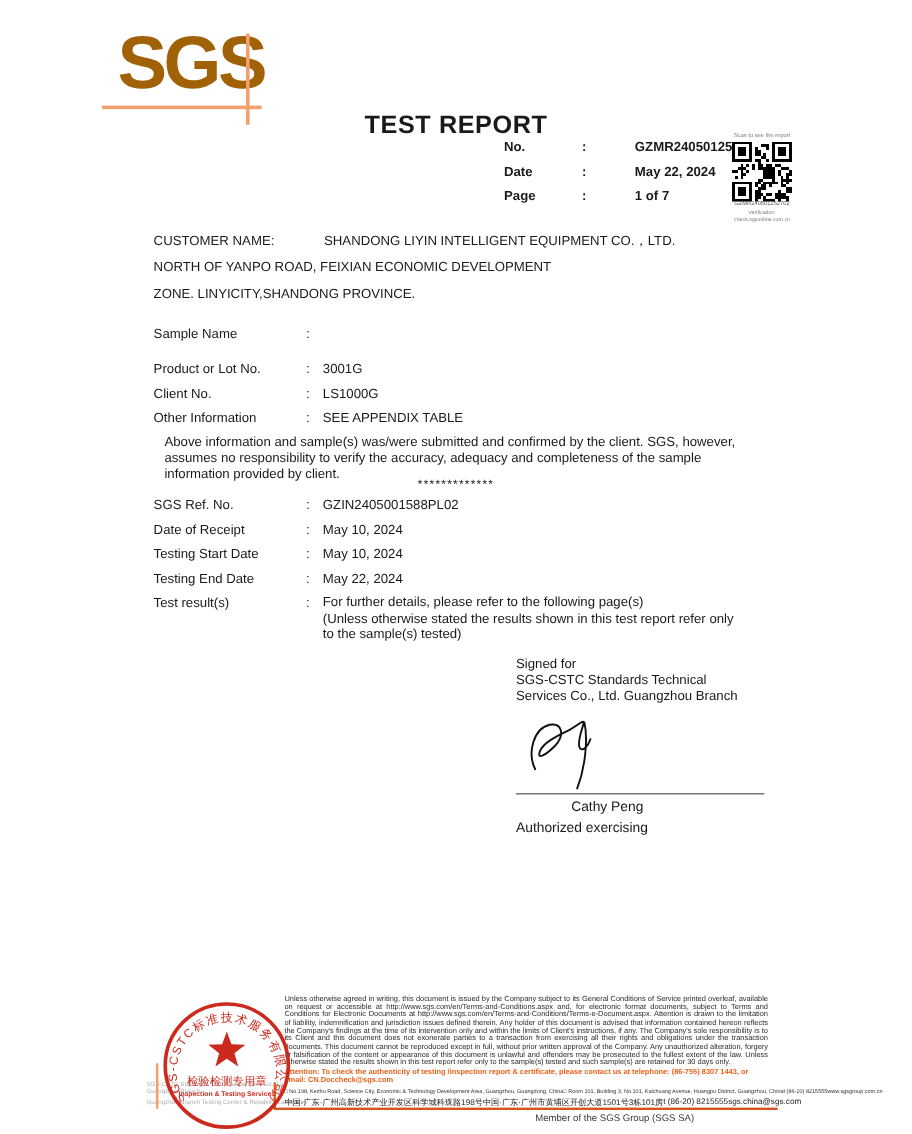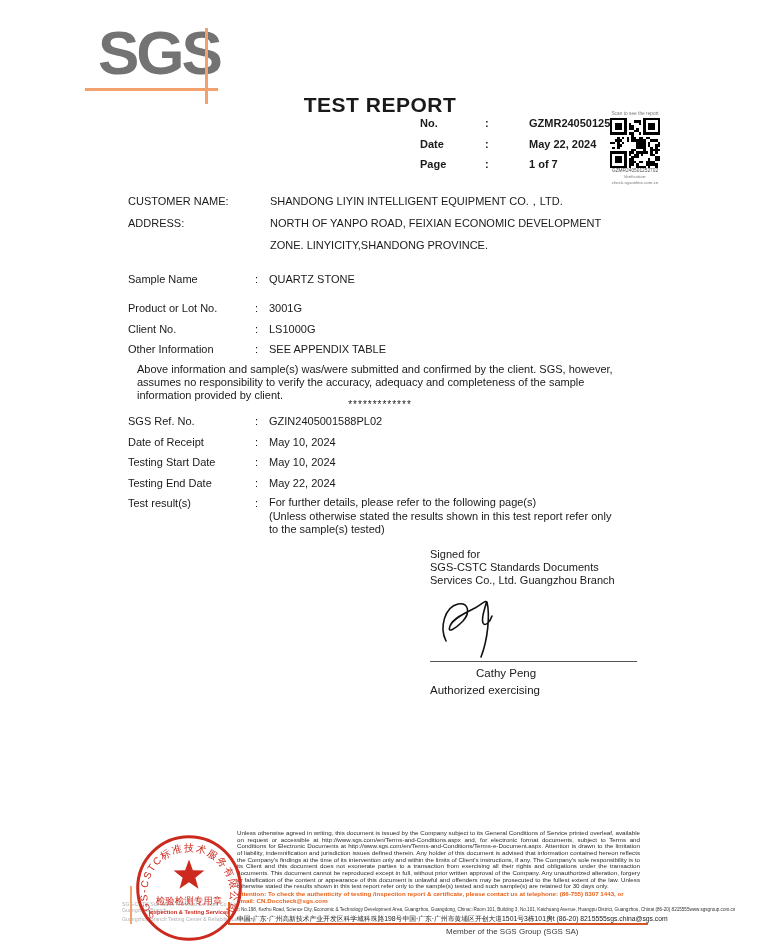--- a/index.html
+++ b/index.html
@@ -2,21 +2,21 @@
 <html><head>
 <meta charset="utf-8">
 <style>
   * { margin:0; padding:0; box-sizing:border-box; }
   body { background:#fff; font-family:"Liberation Sans", sans-serif; color:#1a1a1a; }
   .page { position:relative; width:760px; height:945px; background:#fff; overflow:hidden; }
 
   
   .logo { position:absolute; left:85px; top:26px; width:145px; height:82px; }
   .logo-text { position:absolute; left:13px; top:-4px; font-size:62px; font-weight:bold;
-               color:#737373; letter-spacing:-3px; line-height:1; }
+               color:#a16207; letter-spacing:-3px; line-height:1; }
   .logo-hline { position:absolute; left:0; top:62px; width:133px; height:2.5px; background:#f2a16e; }
   .logo-vline { position:absolute; left:120px; top:2px; width:2.5px; height:76px; background:#f2a16e; }
 
   
   .title { position:absolute; top:93px; left:0; width:760px; text-align:center;
            font-size:21px; font-weight:bold; letter-spacing:.5px; }
   .meta { position:absolute; left:420px; top:117px; font-size:11px; font-weight:bold; }
   .meta-row { display:flex; height:20.5px; align-items:flex-start;gap:30px; }
   .meta-label { width:35px; }
   .meta-colon { width:14px; }
@@ -249,33 +249,31 @@
     <div class="qr-verify">Verification:</div>
     <div class="qr-verify">check.sgsonline.com.cn</div>
   </div>
 
   <div class="rowblock cust">
     <div class="crow">
       <span class="clabel">CUSTOMER NAME:</span>
       <span class="cval">SHANDONG LIYIN INTELLIGENT EQUIPMENT CO.，LTD.</span>
     </div>
     <div class="crow">
-      <span class="clabel">ADDRESS:</span>
       <span class="cval">
         <div>NORTH OF YANPO ROAD, FEIXIAN ECONOMIC DEVELOPMENT</div>
         <div>ZONE. LINYICITY,SHANDONG PROVINCE.</div>
       </span>
     </div>
   </div>
 
   <div class="rowblock samples">
     <div class="irow gap">
       <span class="ilabel">Sample Name</span>
       <span class="icolon">:</span>
-      <span class="ival">QUARTZ STONE</span>
     </div>
     <div class="irow">
       <span class="ilabel">Product or Lot No.</span>
       <span class="icolon">:</span>
       <span class="ival">3001G</span>
     </div>
     <div class="irow">
       <span class="ilabel">Client No.</span>
       <span class="icolon">:</span>
       <span class="ival">LS1000G</span>
@@ -317,21 +315,21 @@
       <span class="ival val-lines">
         <div>For further details, please refer to the following page(s)</div>
         <div>(Unless otherwise stated the results shown in this test report refer only</div>
         <div>to the sample(s) tested)</div>
       </span>
     </div>
   </div>
 
   <div class="sig">
     <div>Signed for</div>
-    <div>SGS-CSTC Standards Documents</div>
+    <div>SGS-CSTC Standards Technical</div>
     <div>Services Co., Ltd. Guangzhou Branch</div>
     <svg class="sig-script" width="72" height="64" viewBox="0 0 60 64">
       <path d="M8,46 C1,32 7,12 20,9 C30,7 33,17 25,26 C17,34 9,39 12,31 C15,23 29,17 37,13 C44,9 50,3 48,9 C46,16 43,24 45,28 C47,32 52,27 54,21 M49,7 C52,20 50,44 43,62" fill="none" stroke="#111" stroke-width="1.6" stroke-linecap="round"></path>
     </svg>
     <hr class="sig-line">
     <div class="sig-name">Cathy Peng</div>
     <div class="sig-role">Authorized exercising</div>
   </div>
 
   <div class="ghost ghost1">SGS-CSTC Standards Technical Services Co., Ltd. Guangzhou Branch</div>

